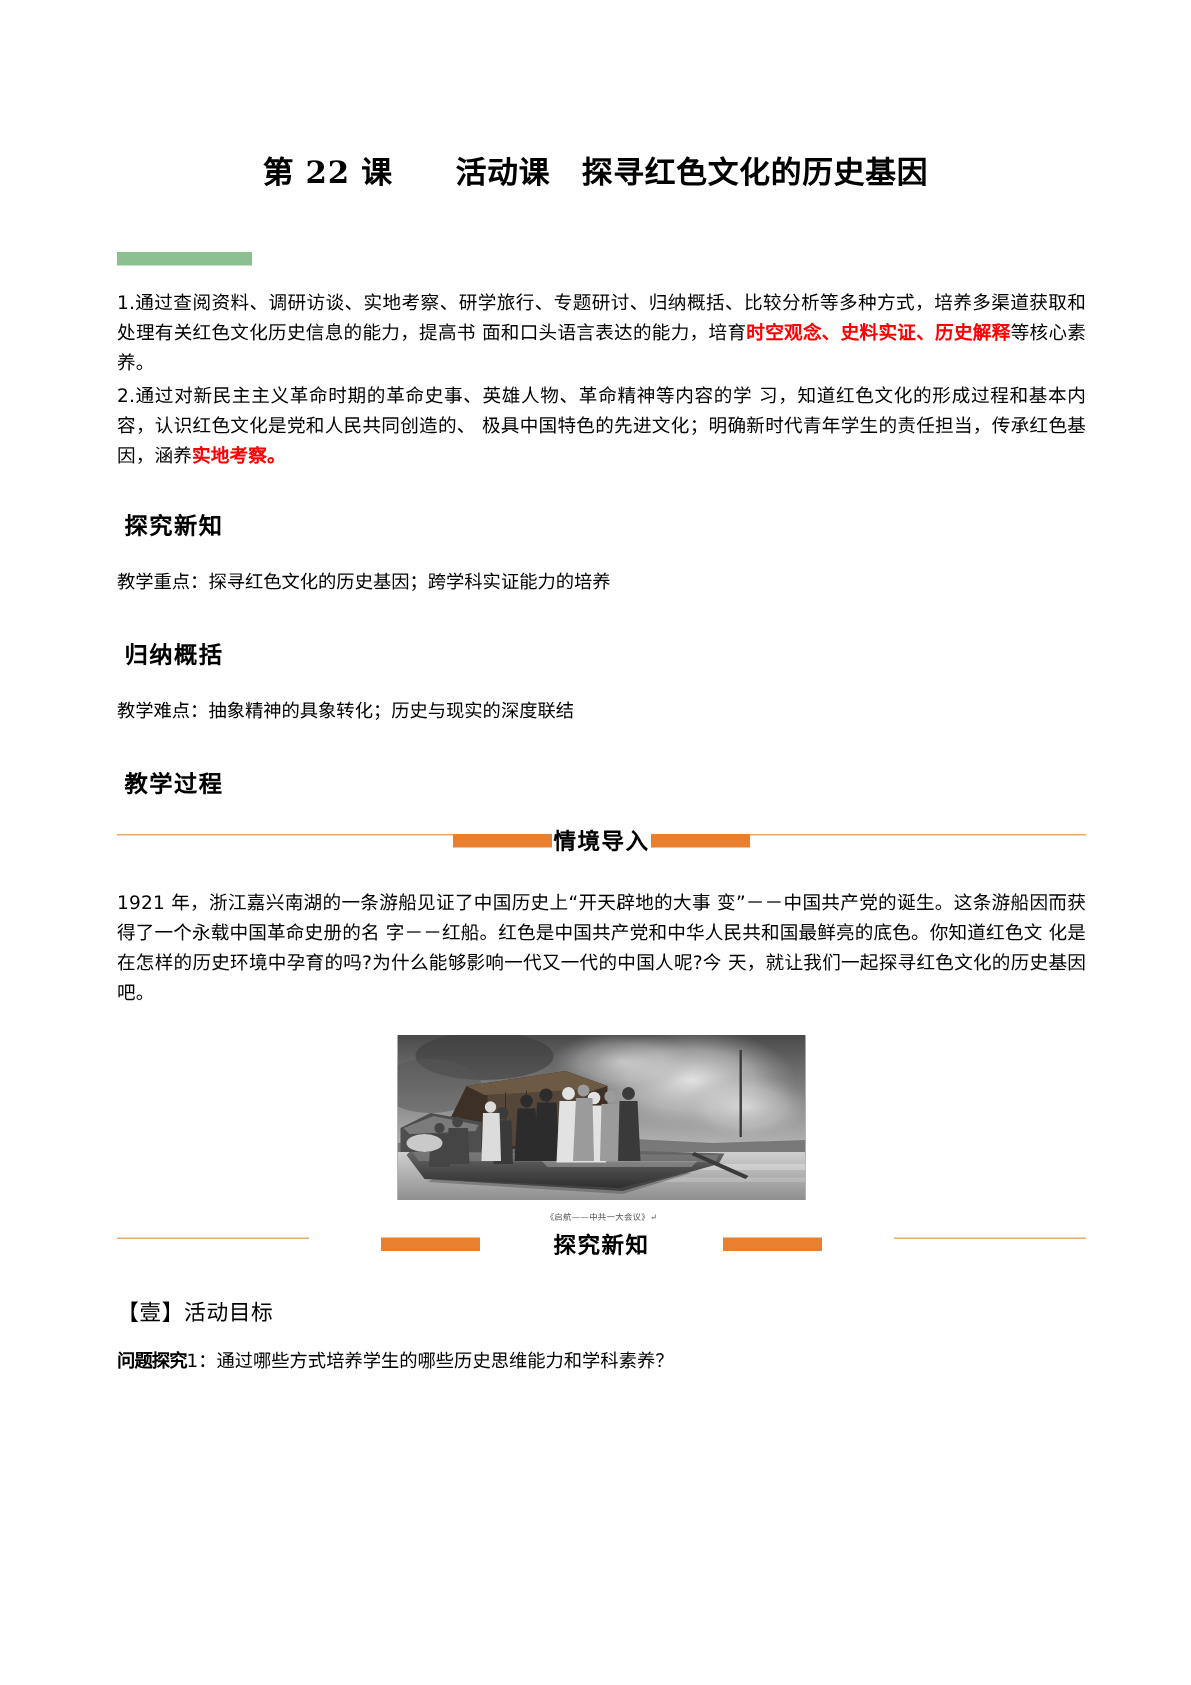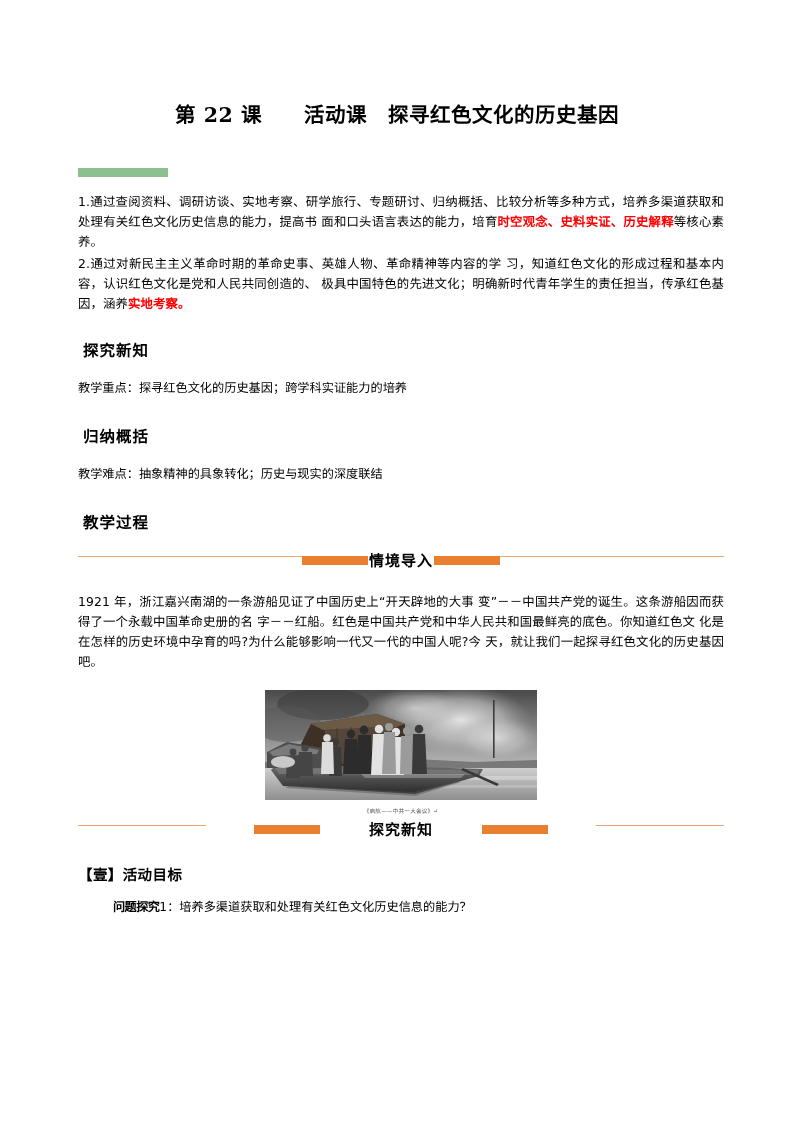--- a/index.html
+++ b/index.html
@@ -148,35 +148,34 @@
     margin-top: 3px;
     font-size: 5.6px;
     color: #555;
     letter-spacing: 0.2px;
     font-family: "DejaVu Serif", "Liberation Serif", serif;
   }
 
   
   .sub-head {
     font-family: "DejaVu Serif", "Liberation Serif", serif;
-    font-weight: bold;
+    font-weight: normal;
     font-size: 14.5px;
     margin: 16px 0 0 0;
     letter-spacing: 0.4px;
   }
   .q-line {
     font-size: 12.2px;
     line-height: 22px;
     margin: 12px 0 0 0;
   }
   .q-line .q-lead {
     font-weight: bold;
     font-family: "DejaVu Serif", "Liberation Serif", serif;
     letter-spacing: -0.6px;
-    margin-left: 35px;
   }
 </style>
 </head>
 <body>
 
 <div class="page">
 
   <div class="doc-title">第 22 课　　活动课　探寻红色文化的历史基因</div>
 
   <div class="content">
@@ -323,16 +322,16 @@
     <div class="banner" style="margin-top:10px;gap:48px;">
       <span class="rule"></span>
       <span class="blk"></span>
       <span class="btxt">探究新知</span>
       <span class="blk"></span>
       <span class="rule"></span>
     </div>
 
     <div class="sub-head">【壹】活动目标</div>
 
-    <div class="q-line"><span class="q-lead">问题探究</span><span>1</span><span>：培养多渠道获取和处理有关红色文化历史信息的能力？</span></div>
+    <div class="q-line"><span class="q-lead">问题探究</span><span>1</span><span>：通过哪些方式培养学生的哪些历史思维能力和学科素养？</span></div>
 
   </div>
 </div>
 
 </body></html>

